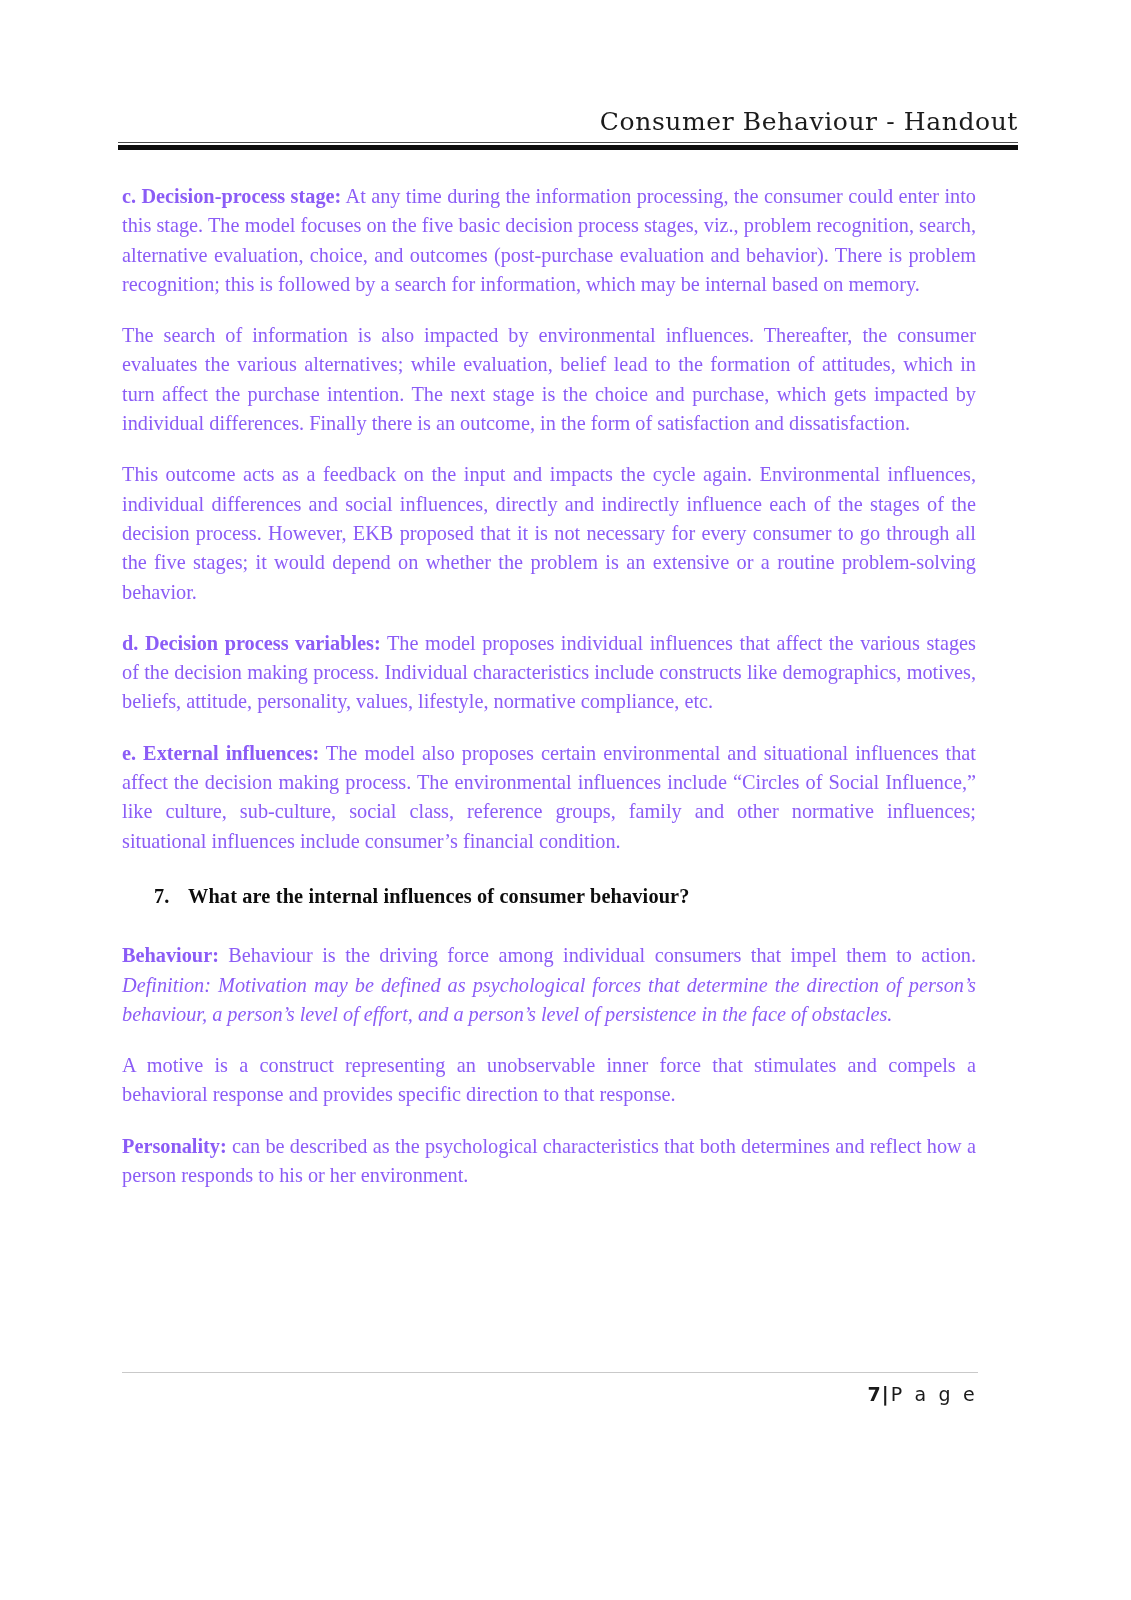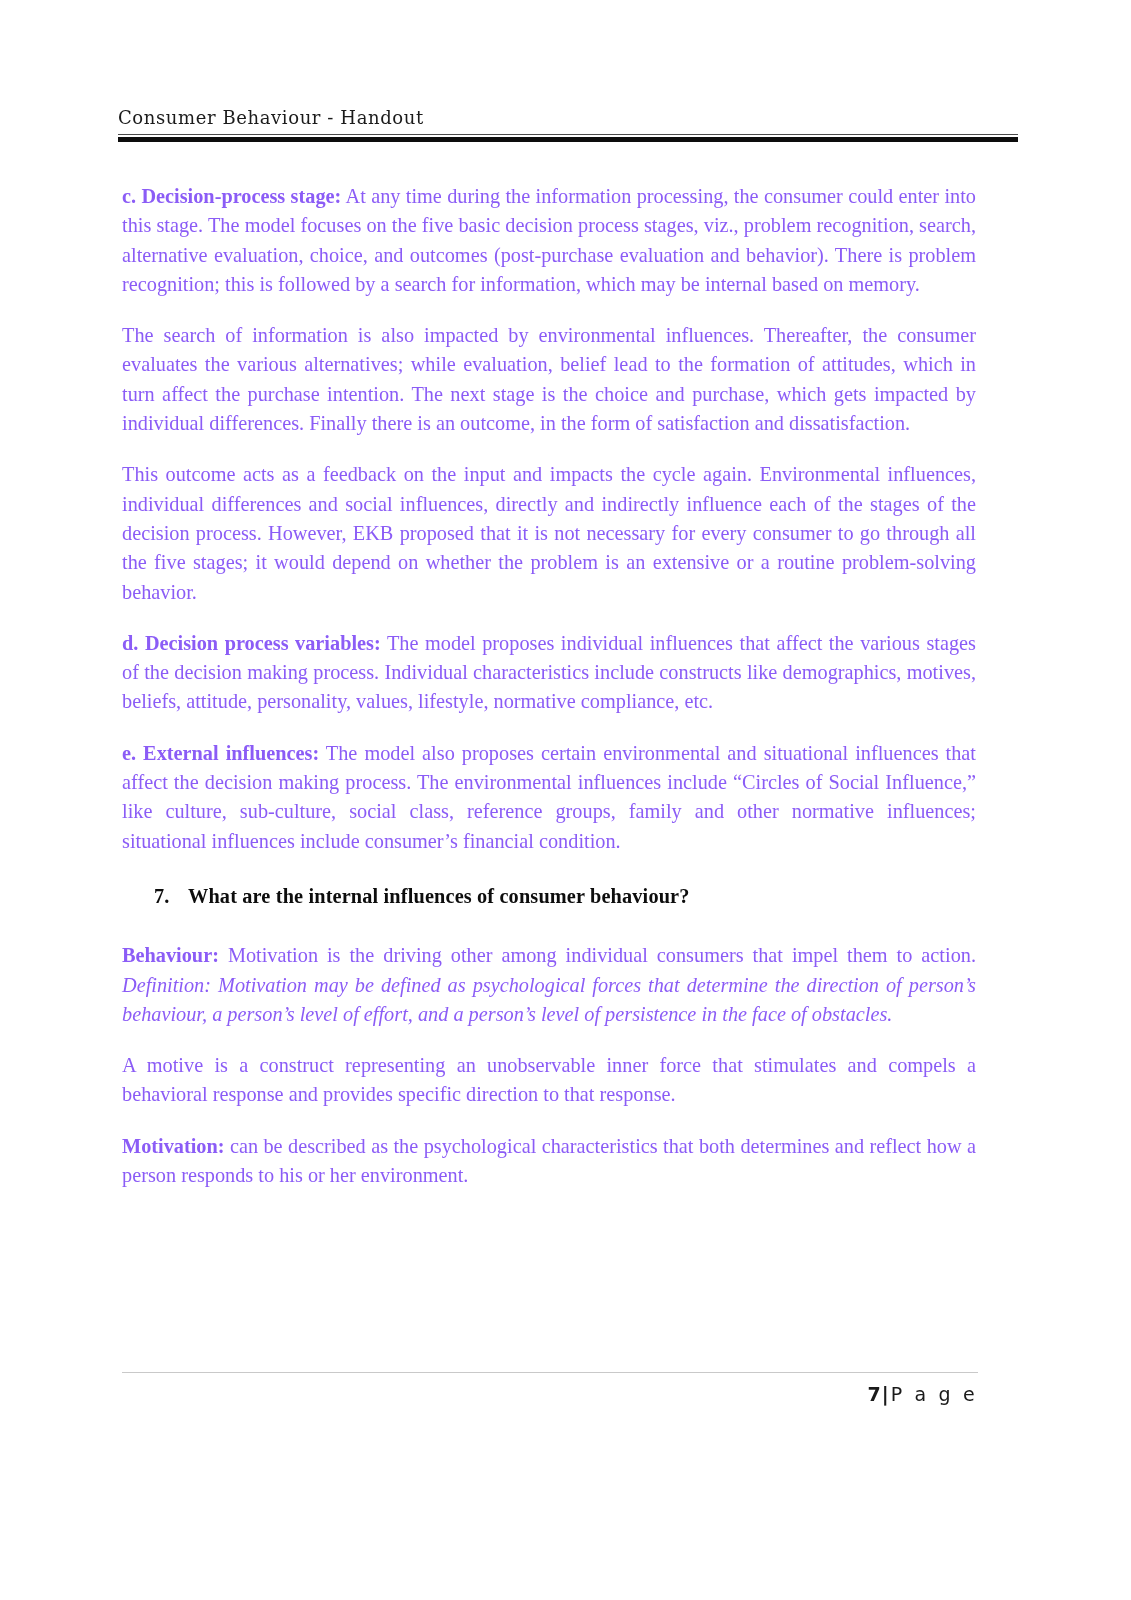--- a/index.html
+++ b/index.html
@@ -25,23 +25,23 @@
   }
 
   
   .header {
     position: absolute;
     left: 118px;
     top: 108px;
     width: 900px;
   }
   .header-title {
-    text-align: left;
+    text-align: right;
     font-family: "DejaVu Serif", "Liberation Serif", serif;
-    font-size: 18px;
+    font-size: 25px;
     font-weight: 400;
     letter-spacing: 0.6px;
     color: #1b1b1b;
     line-height: 1.1;
     padding-bottom: 6px;
   }
   .header-rule-thin {
     height: 1px;
     background: #4a4a4a;
     width: 100%;
@@ -186,28 +186,28 @@
       <b>e. External influences:</b><span> The model also proposes certain environmental and situational influences that affect the decision making process. The environmental influences include “Circles of Social Influence,” like culture, sub-culture, social class, reference groups, family and other normative influences; situational influences include consumer’s financial condition.</span>
     </p>
 
     <div class="question">
       <span class="q-num">7.</span>
       <span class="q-text">What are the internal influences of consumer behaviour?</span>
     </div>
 
 
     <p class="para gap-md">
-      <b>Behaviour:</b><span> Motivation is the driving other among individual consumers that impel them to action. </span><i>Definition: Motivation may be defined as psychological forces that determine the direction of person’s behaviour, a person’s level of effort, and a person’s level of persistence in the face of obstacles.</i>
+      <b>Behaviour:</b><span> Behaviour is the driving force among individual consumers that impel them to action. </span><i>Definition: Motivation may be defined as psychological forces that determine the direction of person’s behaviour, a person’s level of effort, and a person’s level of persistence in the face of obstacles.</i>
     </p>
 
 
     <p class="para gap-md">A motive is a construct representing an unobservable inner force that stimulates and compels a behavioral response and provides specific direction to that response.</p>
 
     <p class="para">
-      <b>Motivation:</b><span> can be described as the psychological characteristics that both determines and reflect how a person responds to his or her environment.</span>
+      <b>Personality:</b><span> can be described as the psychological characteristics that both determines and reflect how a person responds to his or her environment.</span>
     </p>
 
   </div>
 
   <div class="footer">
     <div class="footer-rule"></div>
     <div class="footer-text">
       <span class="pg-num">7</span><span class="pg-sep">|</span><span class="pg-word">P a g e</span>
     </div>
   </div>

